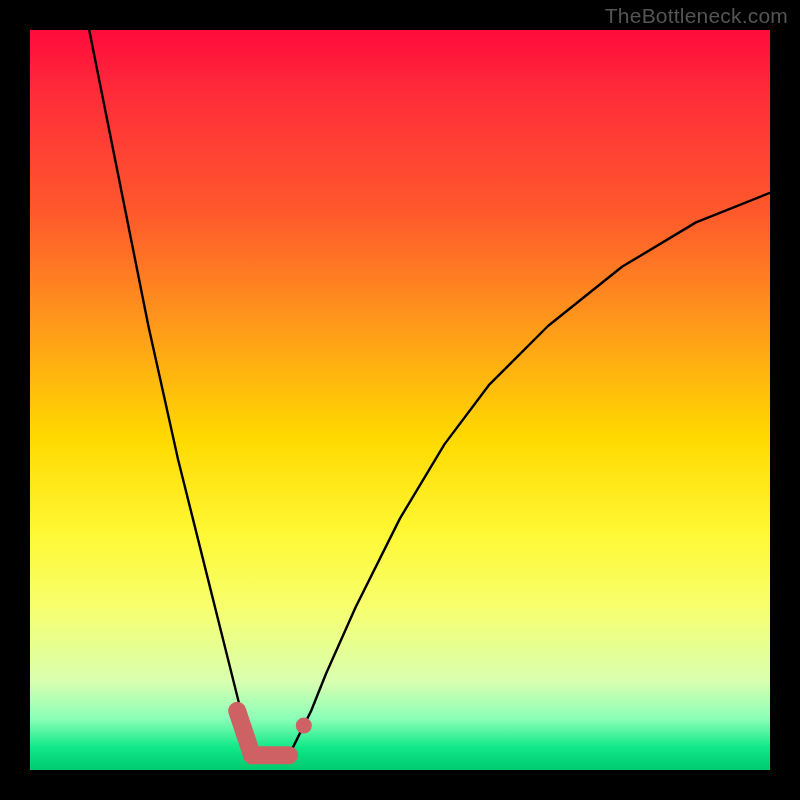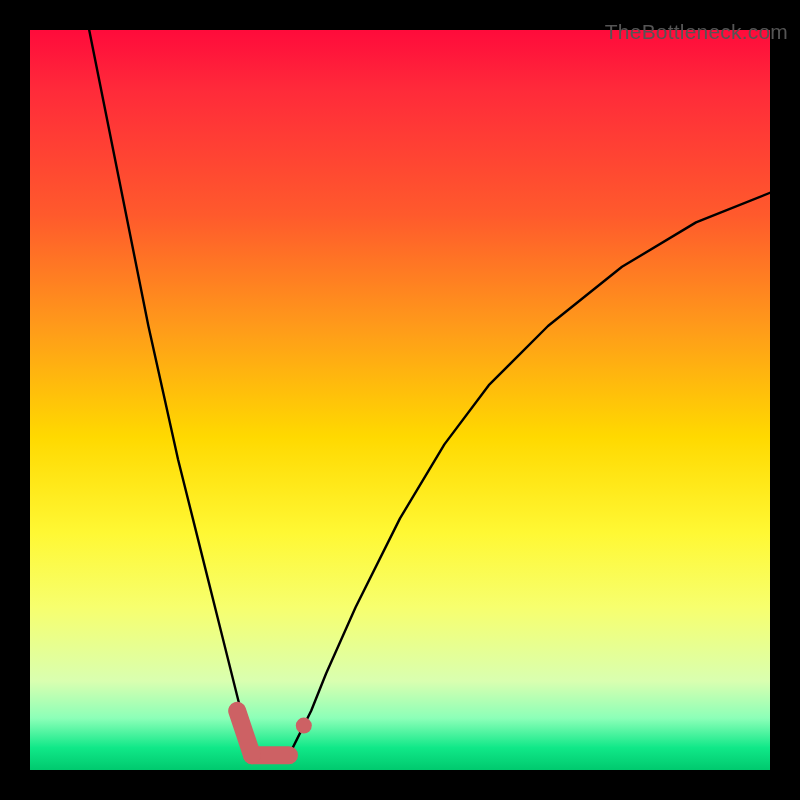--- a/index.html
+++ b/index.html
@@ -12,21 +12,21 @@
     overflow: hidden;
   }
   .frame {
     position: relative;
     width: 800px;
     height: 800px;
     background: #000;
   }
   .watermark {
     position: absolute;
-    top: 20px;
+    top: 4px;
     right: 12px;
     color: #555;
     font-size: 21px;
     font-weight: 500;
     letter-spacing: 0.2px;
     z-index: 10;
   }
   .plot {
     position: absolute;
     left: 30px;

